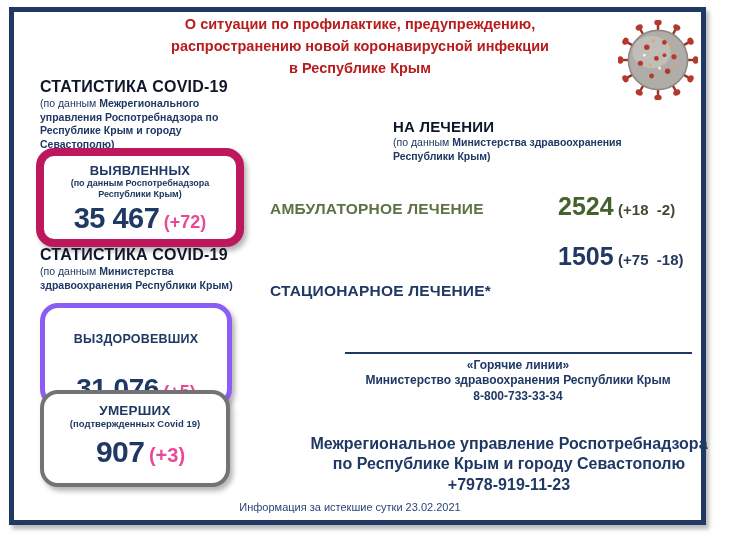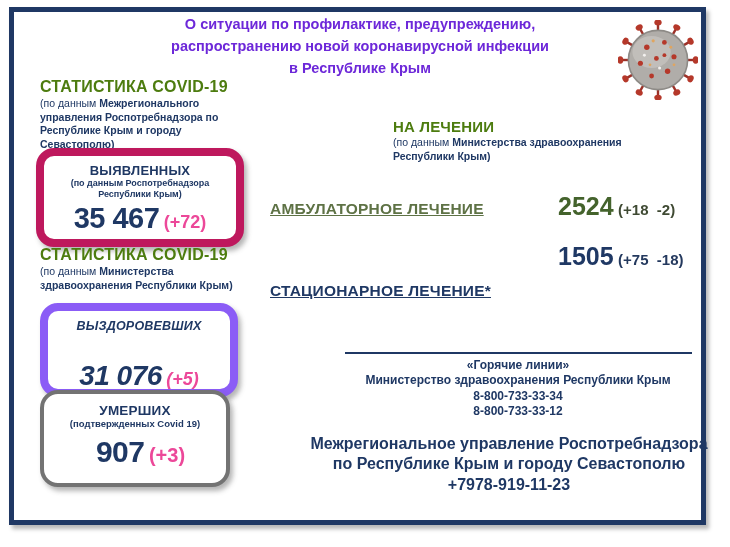--- a/index.html
+++ b/index.html
@@ -1,32 +1,32 @@
 <!DOCTYPE html>
 <html><head>
 <meta charset="utf-8">
 <style>
   html,body{margin:0;padding:0;background:#ffffff;}
   body{font-family:"Liberation Sans", sans-serif;}
   .page{position:relative;width:730px;height:547px;background:#ffffff;overflow:hidden;}
   .frame{position:absolute;left:9px;top:7px;width:687px;height:508px;
          border:5px solid #1F3864;box-shadow:3px 4px 4px rgba(0,0,0,0.28);}
   .title{position:absolute;left:155px;top:14px;width:410px;text-align:center;
-         color:#6d28d9;font-weight:700;font-size:14.5px;line-height:1.5;}
+         color:#b91c1c;font-weight:700;font-size:14.5px;line-height:1.5;}
   .virus{position:absolute;left:618px;top:20px;width:80px;height:80px;}
-  .sec-header{position:absolute;color:#4d7c0f;font-size:16px;font-weight:600;letter-spacing:0.2px;}
+  .sec-header{position:absolute;color:#0f172a;font-size:16px;font-weight:600;letter-spacing:0.2px;}
   .sec-src{position:absolute;color:#1F3864;font-size:10.5px;line-height:1.3;width:210px;}
   .sec-src b{font-weight:700;}
   .stat-box{position:absolute;background:#ffffff;border-radius:18px;text-align:center;
             box-shadow:3px 4px 5px rgba(90,90,90,0.45);}
   .stat-box .lbl{color:#1F3864;font-weight:700;font-size:13px;letter-spacing:0.2px;}
   .stat-box .src{color:#1F3864;font-size:9px;line-height:1.25;font-weight:bold;}
   .stat-box .val{color:#1F3864;font-weight:700;font-size:29px;letter-spacing:-0.5px;}
   .stat-box .delta{color:#ec4899;font-weight:600;font-size:18px;letter-spacing:0;white-space:pre;}
-  .t-label{position:absolute;font-size:15.5px;font-weight:600;letter-spacing:0.2px;text-decoration:underline;}
+  .t-label{position:absolute;font-size:15.5px;font-weight:600;letter-spacing:0.2px;}
   .t-value{position:absolute;font-weight:600;}
   .t-value .num{font-size:25px;font-weight:700;}
   .t-value .d{font-size:15px;white-space:pre;}
   .footnote{position:absolute;left:274px;top:318px;width:420px;
             font-family:"Liberation Serif", serif;font-weight:700;
             color:#1F3864;font-size:11.5px;white-space:pre-wrap;}
   .sep{position:absolute;left:345px;top:352px;width:347px;height:2px;background:#1F3864;}
   .hotlines{position:absolute;left:340px;top:358px;width:356px;text-align:center;
             color:#1F3864;font-weight:700;font-size:12px;line-height:1.28;}
   .hotlines2{position:absolute;left:305px;top:434px;width:408px;text-align:center;
@@ -128,21 +128,21 @@
     </div>
     <div style="margin-top:1px;">
       <span class="val">35 467</span>
       <span class="delta">(+72)</span>
     </div>
   </div>
 
   <div class="sec-header" style="left:40px;top:246px;">СТАТИСТИКА COVID-19</div>
   <div class="sec-src" style="left:40px;top:265px;"><span>(по данным </span><b>Министерства здравоохранения Республики Крым)</b></div>
 
-  <div class="stat-box" style="left:40px;top:303px;width:182px;height:70px;border:8px solid #8b5cf6;padding-top:8px;font-style:italic;">
+  <div class="stat-box" style="left:40px;top:303px;width:182px;height:70px;border:5px solid #8b5cf6;padding-top:24px;">
     <div class="lbl" style="font-size:12.5px;">ВЫЗДОРОВЕВШИХ</div>
     <div style="margin-top:27px;">
       <span class="val" style="font-size:28px;">31 076</span>
       <span class="delta">(+5)</span>
     </div>
   </div>
 
   <div class="stat-box" style="left:40px;top:390px;width:182px;height:80px;border:4px solid #737373;padding-top:9px;">
     <div class="lbl" style="font-size:13.5px;">УМЕРШИХ</div>
     <div class="src" style="font-size:9.5px;">(подтвержденных Covid 19)</div>
@@ -167,22 +167,22 @@
     <span class="d" style="color:#24395E;">(+75  -18)</span>
   </div>
 
 
   <div class="sep"></div>
 
   <div class="hotlines">
     <div>«Горячие линии»</div>
     <div>Министерство здравоохранения Республики Крым</div>
     <div>8-800-733-33-34</div>
-    <div>8-800-733-33-12</div>
   </div>
 
   <div class="hotlines2">
     <div>Межрегиональное управление Роспотребнадзора по Республике Крым и городу Севастополю</div>
     <div>+7978-919-11-23</div>
   </div>
 
+  <div class="footer">Информация за истекшие сутки 23.02.2021</div>
 
 </div>
 
 </body></html>

